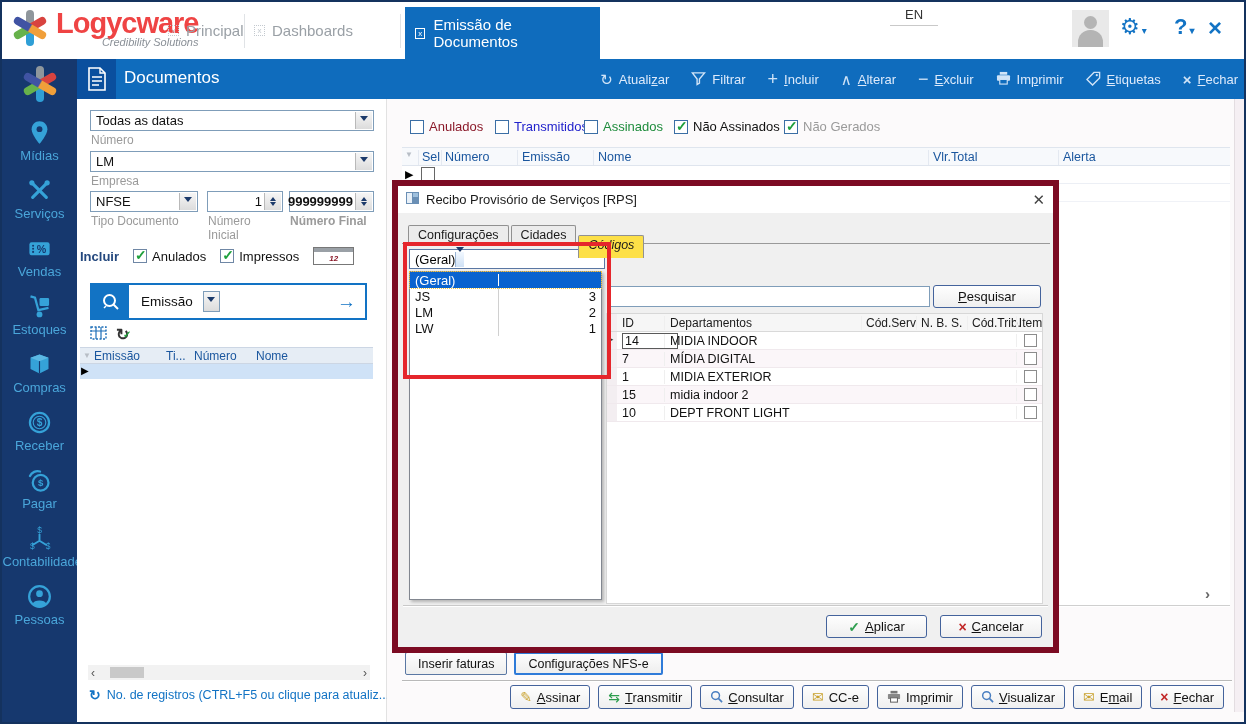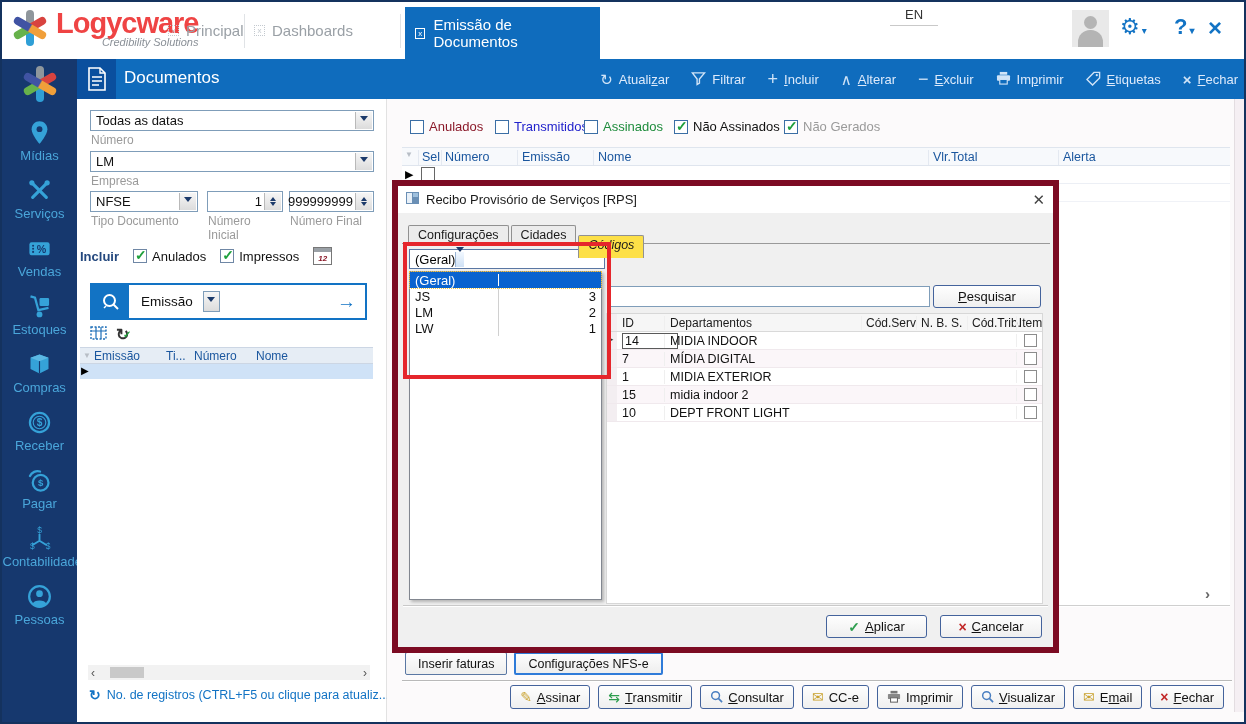--- a/index.html
+++ b/index.html
@@ -52,21 +52,21 @@
   .combo { position: relative; height: 21px; border: 1px solid #7f9db9; background: #fff; font-size: 13px; display: flex; align-items: center; padding: 0 20px 0 5px; color: #111; }
   .combo .dd, .spin .ud { position: absolute; right: 1px; top: 1px; bottom: 1px; width: 17px; background: linear-gradient(#f6f6f6,#dcdcdc); border-left: 1px solid #b9b9b9; display: flex; align-items: center; justify-content: center; }
   .tri-down { width: 0; height: 0; border: 4px solid transparent; border-top: 5px solid #1b3a6b; margin-top: 4px; }
   .spin { position: relative; height: 21px; border: 1px solid #7f9db9; background: #fff; font-size: 13px; display: flex; align-items: center; justify-content: flex-end; padding: 0 20px 0 5px; color: #111; }
   .spin .ud { flex-direction: column; gap: 1px; }
   .tri-up-s { width: 0; height: 0; border: 3px solid transparent; border-bottom: 4px solid #1b3a6b; }
   .tri-dn-s { width: 0; height: 0; border: 3px solid transparent; border-top: 4px solid #1b3a6b; }
   .cb { width: 14px; height: 14px; border: 1px solid #6f87a5; background: #fff; position: relative; flex: 0 0 14px; }
   .cb.checked::before { content: "✓"; position: absolute; left: 1px; top: -3px; font-size: 14px; font-weight: bold; color: #1fa03c; }
   .chkrow { display: flex; align-items: center; gap: 5px; font-size: 13px; color: #111; }
-  .cal-ico { width: 19px; height: 18px; border: 1px solid #777; background: #fff; position: relative; font-size: 8px; text-align: center; font-style: italic; }
+  .cal-ico { width: 41px; height: 18px; border: 1px solid #777; background: #fff; position: relative; font-size: 8px; text-align: center; font-style: italic; }
   .cal-ico::before { content: ""; position: absolute; left: 0; top: 0; right: 0; height: 4px; background: #9aa0a6; }
   .cal-ico span { position: relative; top: 6px; color: #8b1a2a; font-weight: bold; }
   #searchbox { position: absolute; left: 13px; top: 184px; width: 277px; height: 37px; border: 2px solid #1273c4; display: flex; align-items: center; background: #fff; }
   .sb-mag { width: 37px; height: 33px; background: #1273c4; display: flex; align-items: center; justify-content: center; flex: 0 0 37px; }
   .searchval { font-size: 13.5px; color: #111; margin-left: 12px; }
   .mini-combo-btn { width: 17px; height: 21px; margin-left: 10px; border: 1px solid #7f9db9; background: linear-gradient(#f6f6f6,#dcdcdc); display: flex; align-items: center; justify-content: center; }
   .go-arrow { margin-left: auto; margin-right: 9px; color: #1273c4; font-size: 19px; font-weight: bold; }
   .small-icons { position: absolute; left: 13px; top: 226px; display: flex; gap: 9px; }
   .mini-table { position: absolute; left: 3px; top: 248px; width: 293px; }
   .mt-head { height: 17px; background: #e6edf5; border-top: 1px solid #ccd6e4; border-bottom: 1px solid #ccd6e4; display: flex; align-items: center; font-size: 12px; color: #1a569e; }
@@ -355,21 +355,21 @@
     <div class="abs" style="left:130px; top:92px; width:76px;">
       <div class="spin">
         <span>1</span>
         <span class="ud">
             <span class="tri-up-s"></span>
             <span class="tri-dn-s"></span>
           </span>
       </div>
       <div class="fld-label">Número Inicial</div>
     </div>
-    <div class="abs" style="left:212px; top:92px; width:85px;">
+    <div class="abs" style="left:212px; top:92px; width:85px;font-weight:bold;">
       <div class="spin">
         <span>999999999</span>
         <span class="ud">
             <span class="tri-up-s"></span>
             <span class="tri-dn-s"></span>
           </span>
       </div>
       <div class="fld-label">Número Final</div>
     </div>
     <div class="abs" style="left:3px; top:148px; display:flex; align-items:center; gap:14px;">

